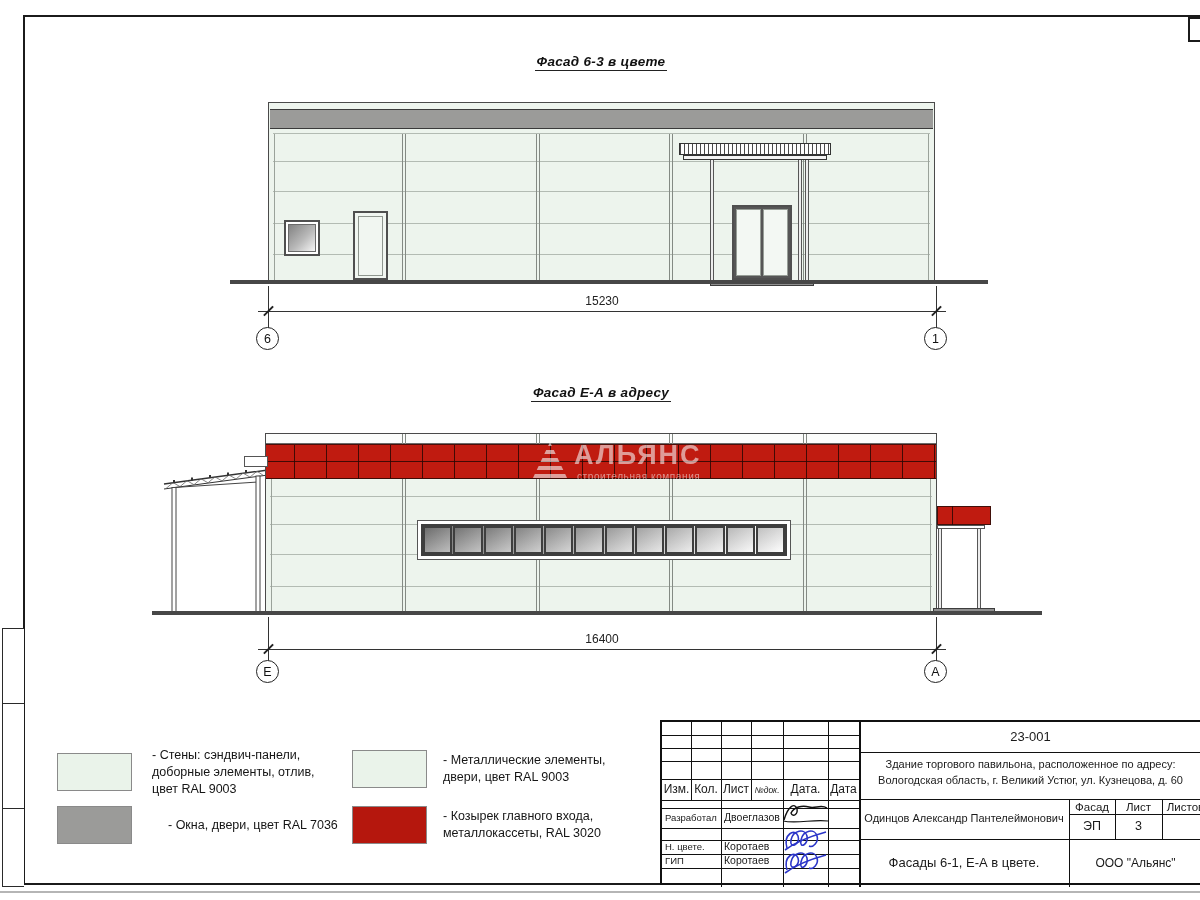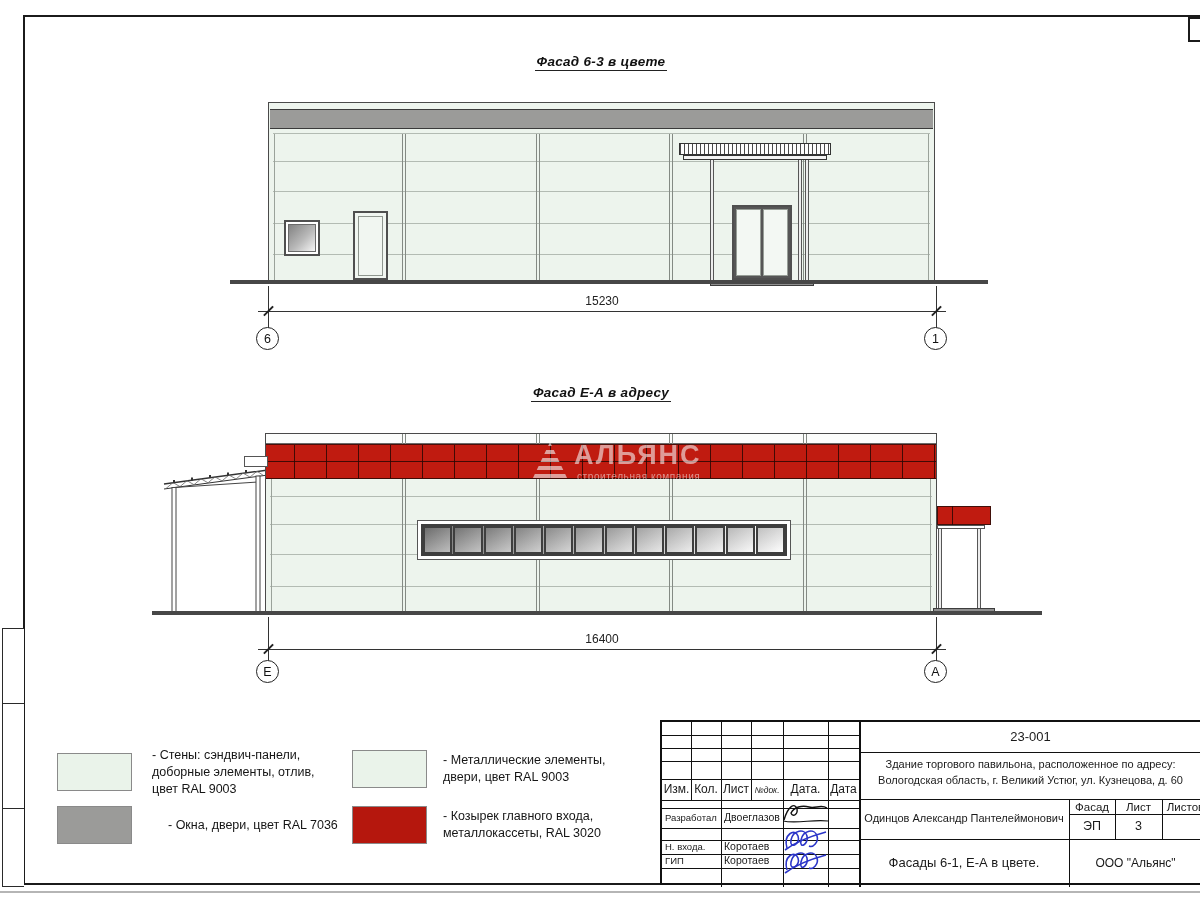--- a/index.html
+++ b/index.html
@@ -259,21 +259,21 @@
 
   <div class="txt c" style="left:0;top:60px;width:29px;font-size:12px;">Изм.</div>
   <div class="txt c" style="left:29px;top:60px;width:30px;font-size:12px;">Кол.</div>
   <div class="txt c" style="left:59px;top:60px;width:30px;font-size:12px;">Лист</div>
   <div class="txt c" style="left:89px;top:63px;width:32px;font-size:8.5px;font-style:italic;">№док.</div>
   <div class="txt c" style="left:121px;top:60px;width:45px;font-size:12px;">Дата.</div>
   <div class="txt c" style="left:166px;top:60px;width:31px;font-size:12px;">Дата</div>
 
   <div class="txt" style="left:3px;top:90px;font-size:9.5px;">Разработал</div>
   <div class="txt" style="left:62px;top:89px;font-size:10.5px;">Двоеглазов</div>
-  <div class="txt" style="left:3px;top:119px;font-size:9.5px;">Н. входа.</div>
+  <div class="txt" style="left:3px;top:119px;font-size:9.5px;">Н. цвете.</div>
   <div class="txt" style="left:62px;top:118px;font-size:10.5px;">Коротаев</div>
   <div class="txt" style="left:3px;top:133px;font-size:9.5px;">ГИП</div>
   <div class="txt" style="left:62px;top:132px;font-size:10.5px;">Коротаев</div>
 
   <div class="txt c" style="left:197px;top:7px;width:343px;font-size:13px;">23-001</div>
   <div class="txt c" style="left:197px;top:36px;width:343px;font-size:11px;">Здание торгового павильона, расположенное по адресу:</div>
   <div class="txt c" style="left:197px;top:52px;width:343px;font-size:11px;">Вологодская область, г. Великий Устюг, ул. Кузнецова, д. 60</div>
   <div class="txt c" style="left:197px;top:90px;width:210px;font-size:11px;">Одинцов Александр Пантелеймонович</div>
   <div class="txt c" style="left:407px;top:79px;width:46px;font-size:11.5px;">Фасад</div>
   <div class="txt c" style="left:453px;top:79px;width:47px;font-size:11.5px;">Лист</div>

